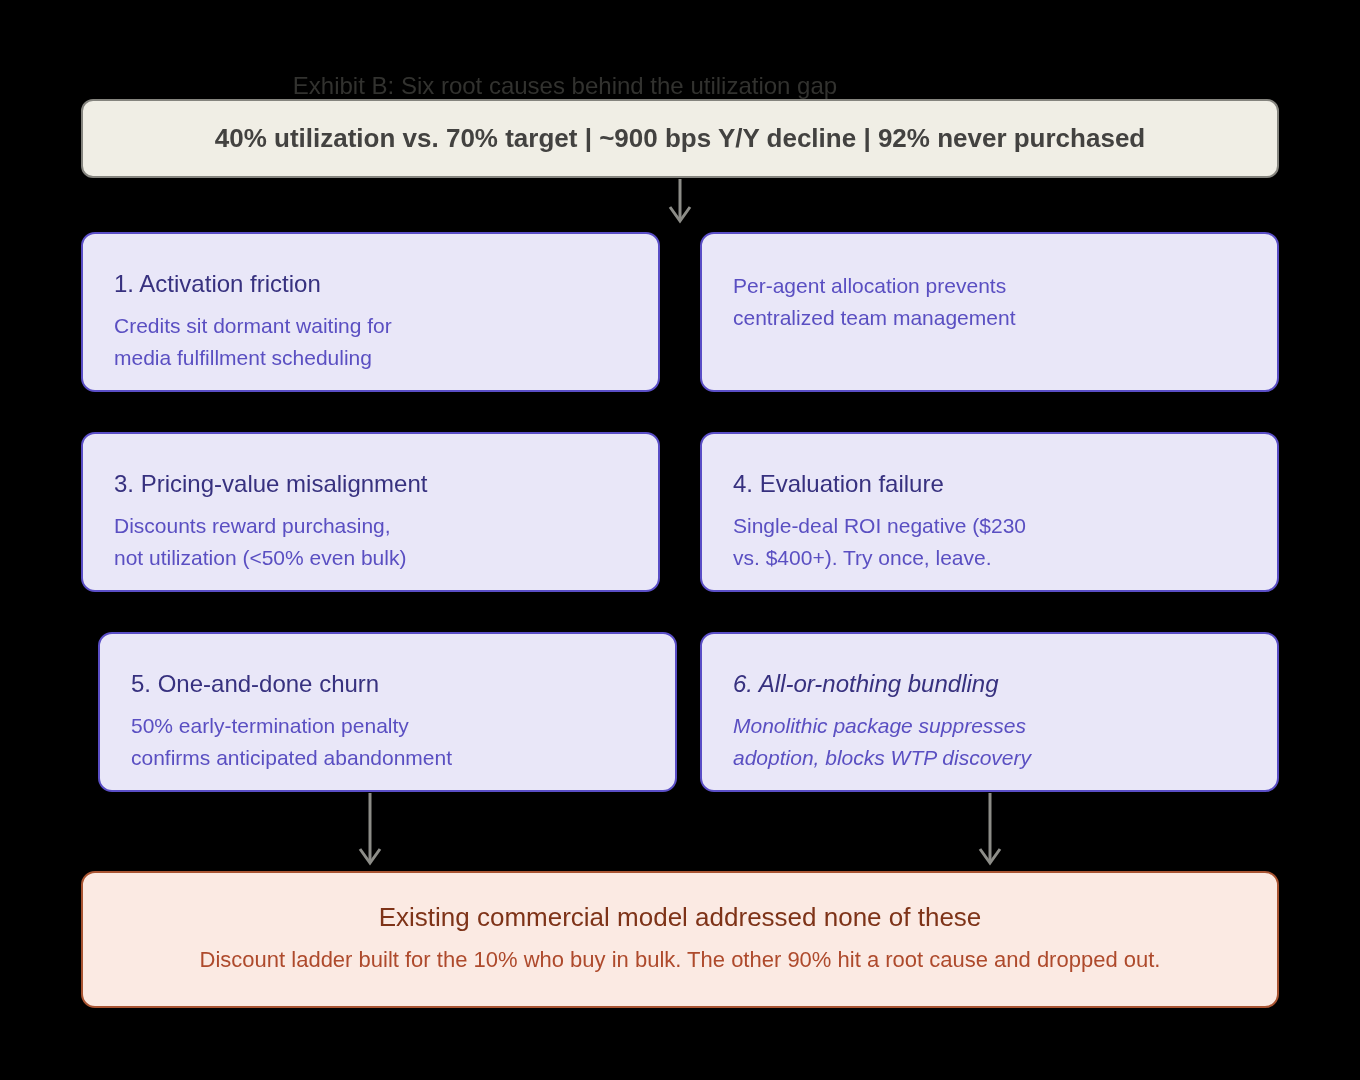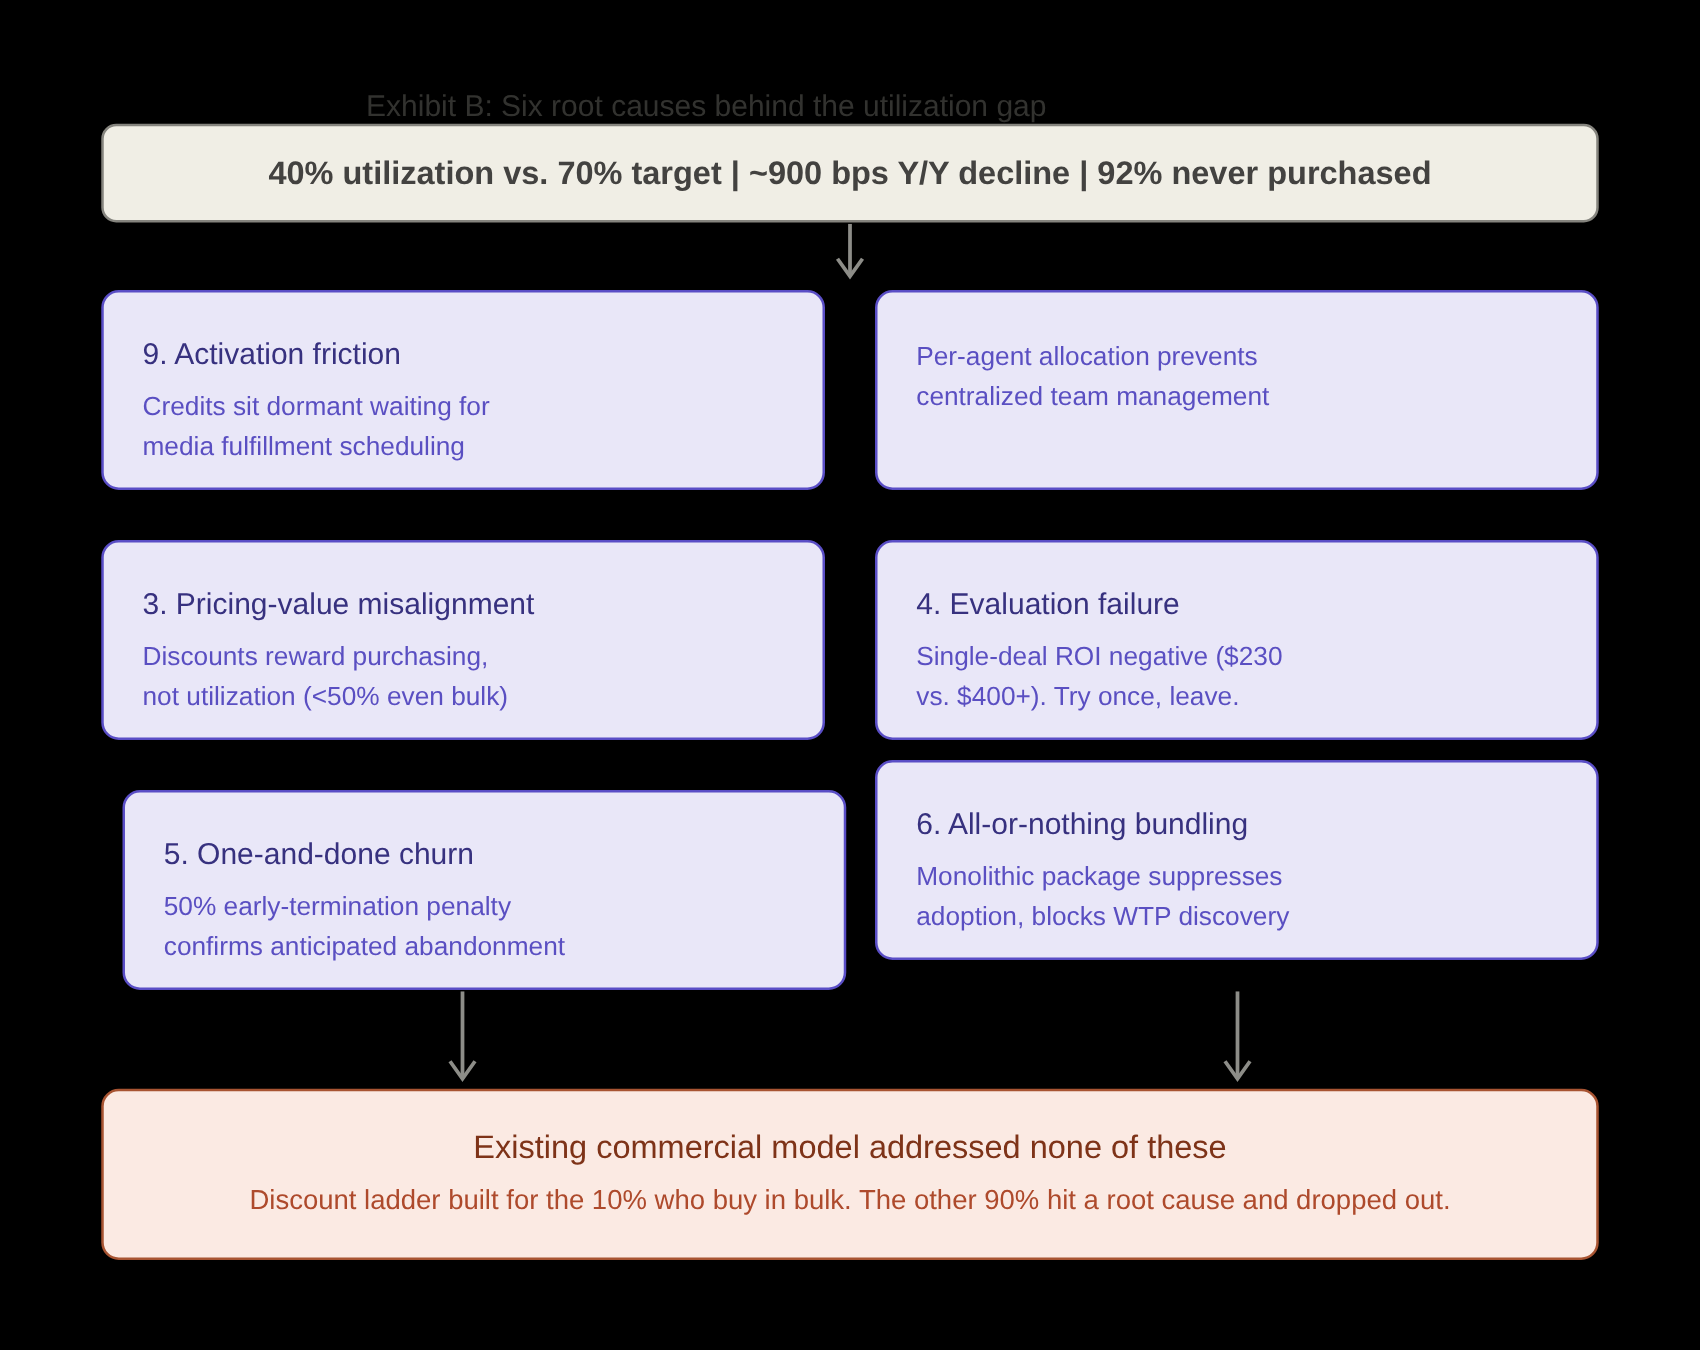--- a/index.html
+++ b/index.html
@@ -79,21 +79,21 @@
     font-size: 21px;
     line-height: 32px;
     color: var(--cause_body);
     white-space: pre-line;
   }
   .c1 { left: 81px;  top: 232px; }
   .c2 { left: 700px; top: 232px; }
   .c3 { left: 81px;  top: 432px; }
   .c4 { left: 700px; top: 432px; }
   .c5 { left: 98px;  top: 632px; }
-  .c6 { left: 700px; top: 608px; }
+  .c6 { left: 700px; top: 632px; font-style: italic; }
   .conclusion {
     position: absolute;
     left: 81px;
     top: 871px;
     width: 1198px;
     height: 137px;
     background: var(--conclusion_bg);
     border: 2px solid var(--conclusion_border);
     border-radius: 14px;
     text-align: center;
@@ -129,21 +129,21 @@
   <div class="banner">
     <span>40% utilization vs. 70% target | ~900 bps Y/Y decline | 92% never purchased</span>
   </div>
 
   <svg class="arrow arrow-top" width="24" height="45" viewBox="0 0 24 45">
     <line x1="12" y1="0" x2="12" y2="42" stroke="currentColor" stroke-width="3"></line>
     <polyline points="2,28 12,42 22,28" fill="none" stroke="currentColor" stroke-width="3"></polyline>
   </svg>
 
   <div class="cause c1">
-    <h2>9. Activation friction</h2>
+    <h2>1. Activation friction</h2>
     <p>Credits sit dormant waiting for
 media fulfillment scheduling</p>
   </div>
 
   <div class="cause c2">
     <p>Per-agent allocation prevents
 centralized team management</p>
   </div>
 
   <div class="cause c3">

